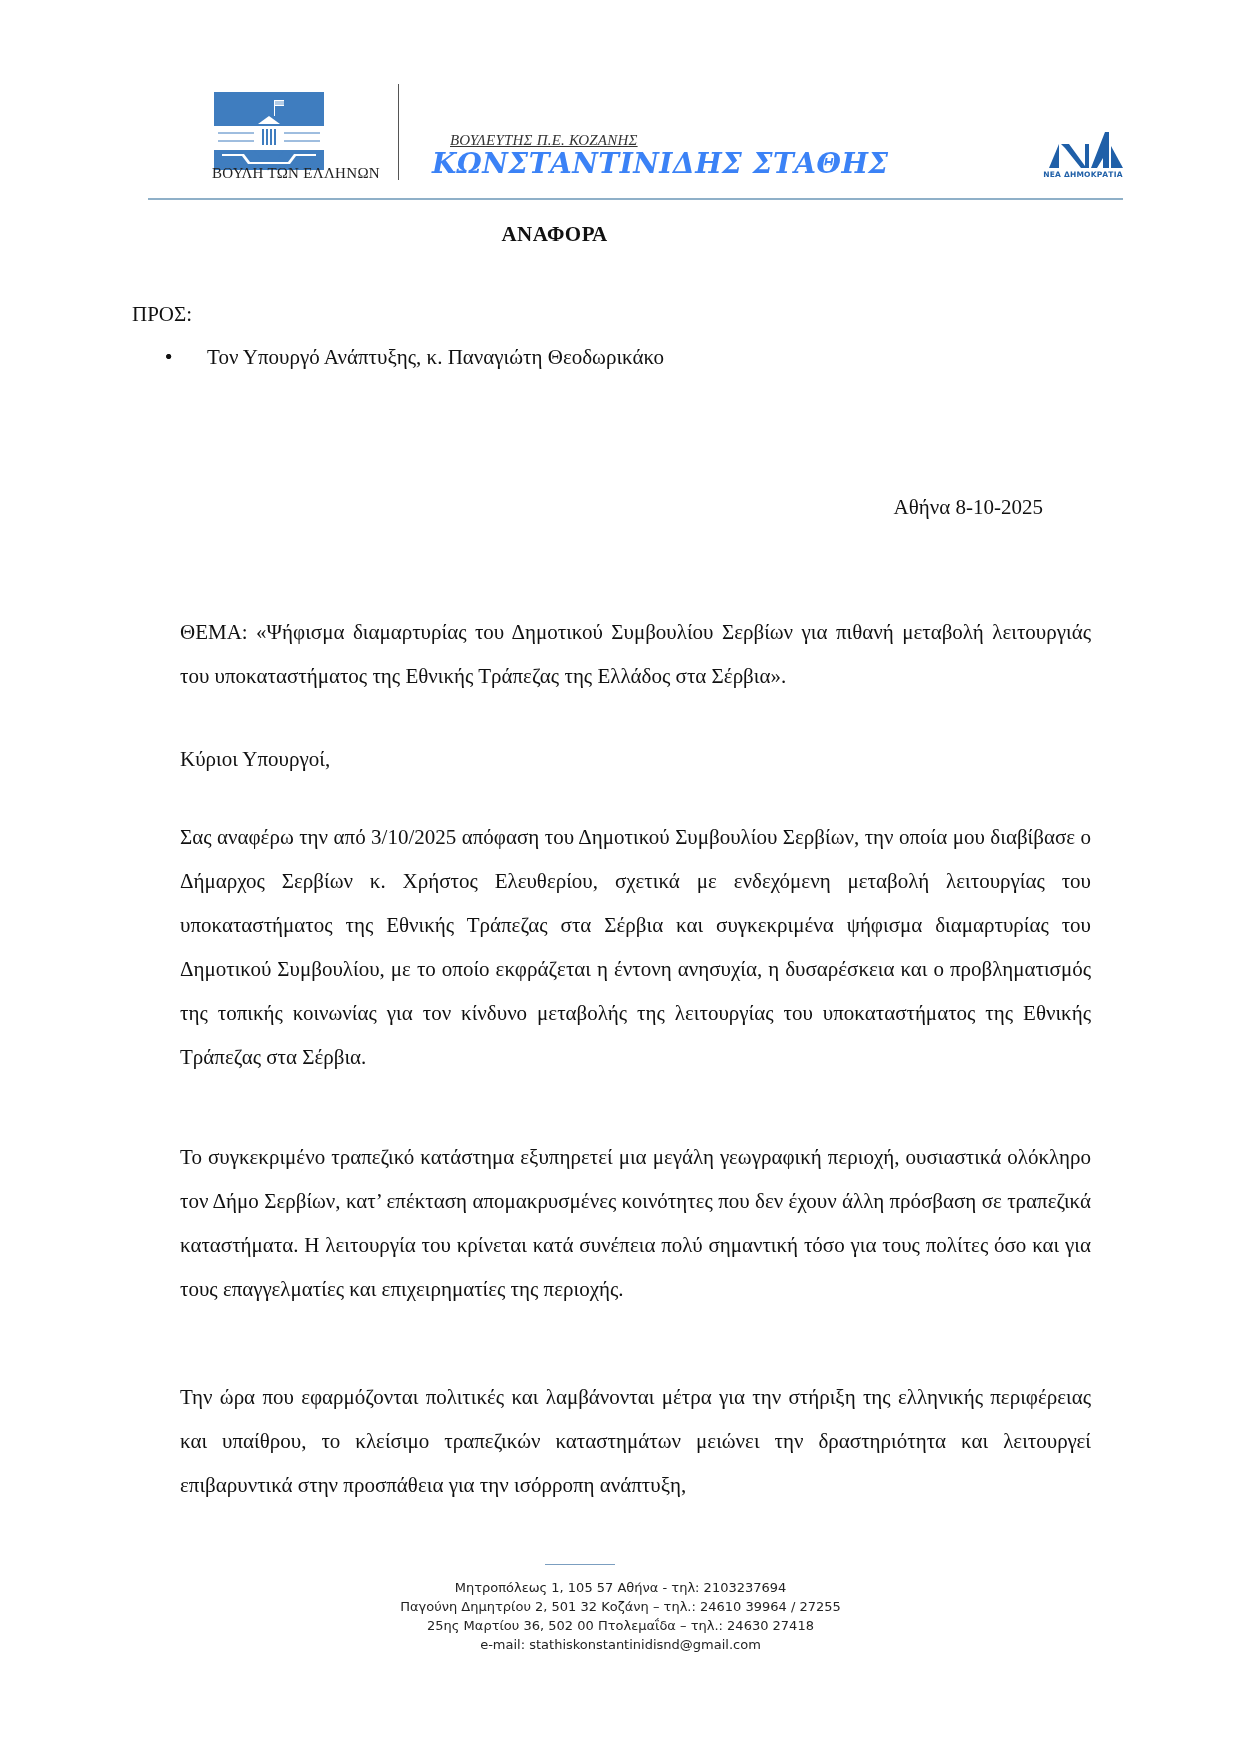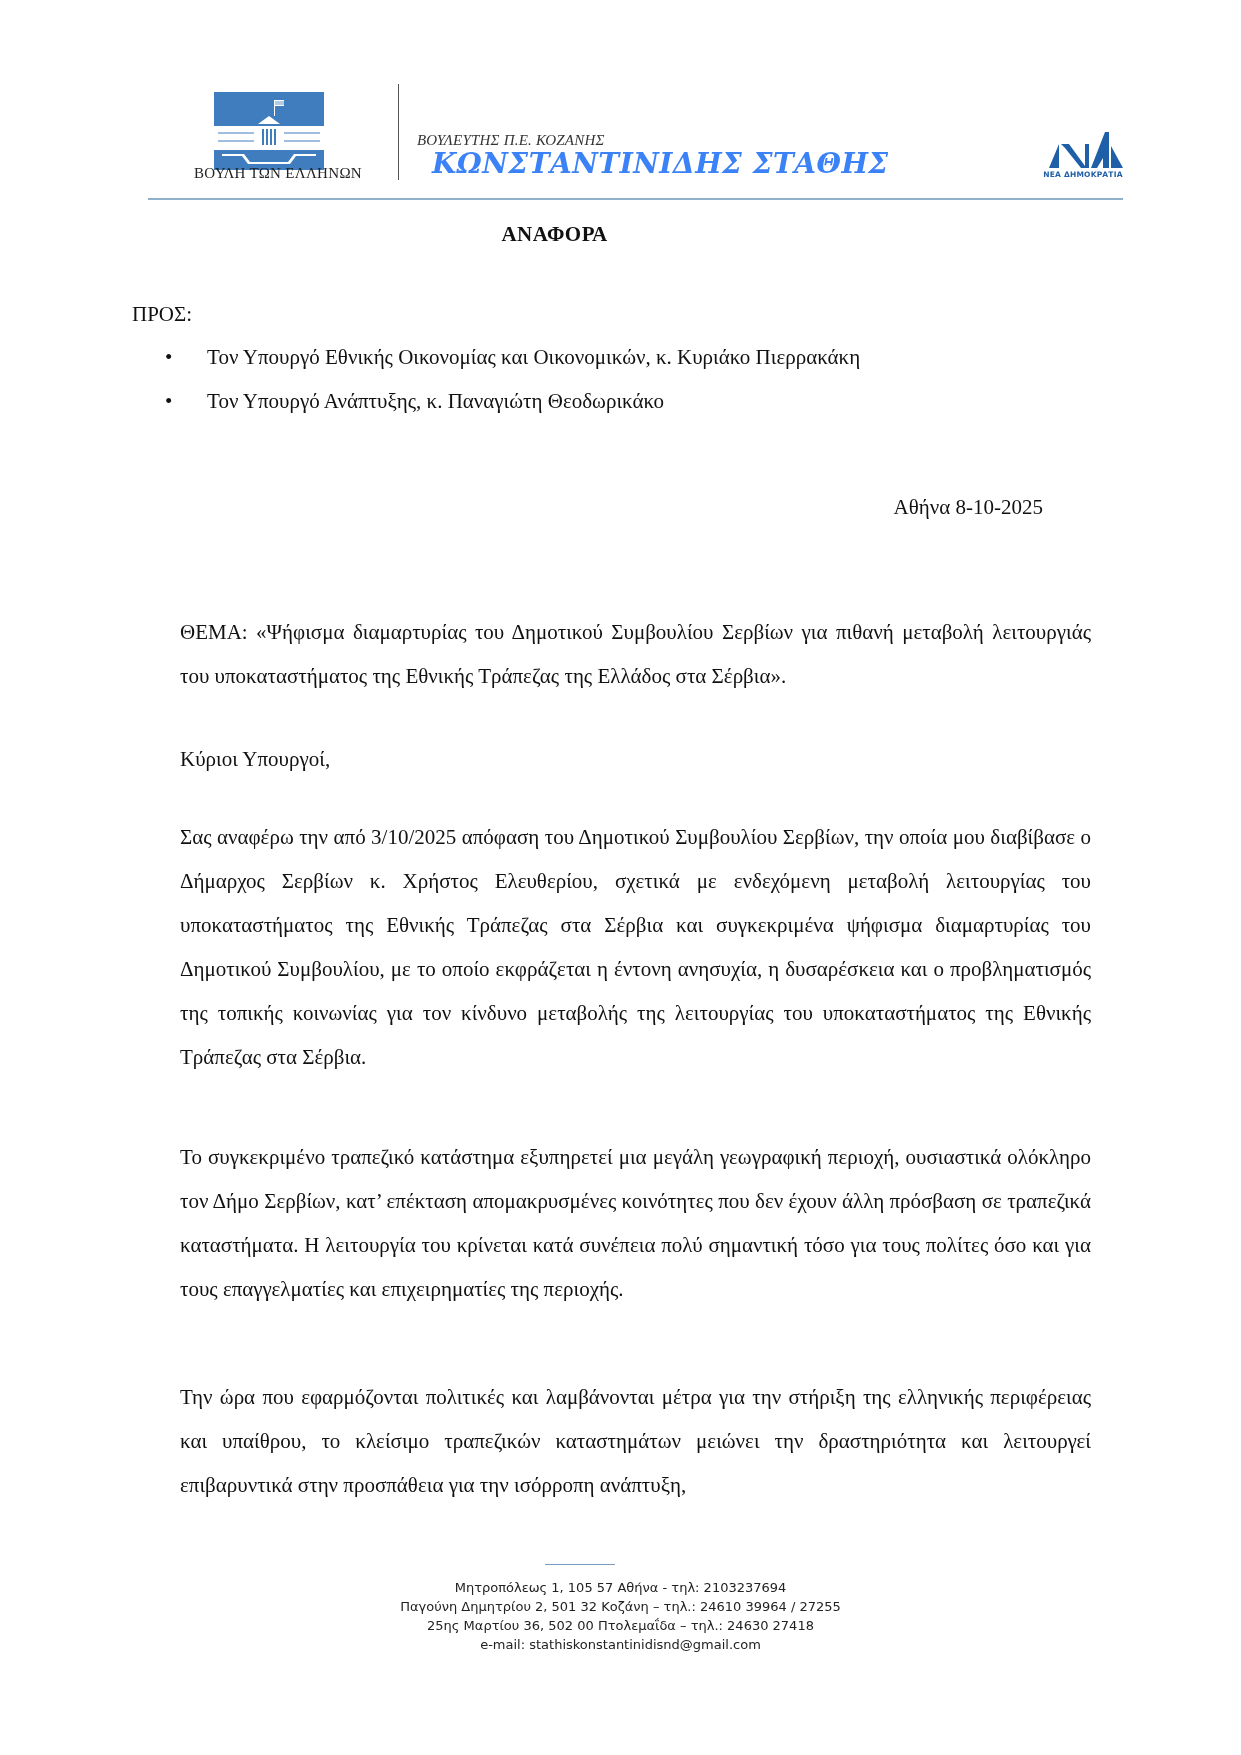--- a/index.html
+++ b/index.html
@@ -20,46 +20,47 @@
     }
     .parliament-logo {
       position: absolute;
       left: 66px;
       top: 12px;
       width: 110px;
       height: 78px;
     }
     .parliament-name {
       position: absolute;
-      left: 30px;
+      left: 48px;
       top: 85px;
       width: 200px;
       text-align: center;
       font-family: "Liberation Serif", serif;
       font-size: 15px;
       letter-spacing: 0.3px;
       color: #222;
     }
     .header-divider {
       position: absolute;
       left: 250px;
       top: 4px;
       width: 1px;
       height: 96px;
       background: #555;
     }
     .mp-subtitle {
       position: absolute;
-      left: 269px;
+      left: 302px;
       top: 52px;
       font-family: "Liberation Serif", serif;
       font-style: italic;
       font-size: 15px;
       color: #333;
       letter-spacing: 0.2px;
+      text-decoration: underline;
     }
     .mp-name {
       position: absolute;
       left: 284px;
       top: 67px;
       font-family: "DejaVu Serif", serif;
       font-style: italic;
       font-weight: bold;
       font-size: 28px;
       color: #3b82f6;
@@ -201,21 +202,20 @@
 </div>
 <div class="header-rule"></div>
 
 <div class="title">ΑΝΑΦΟΡΑ</div>
 
 <div class="text to-label">ΠΡΟΣ:</div>
 
 <ul class="recipients">
   <li>
     <span class="bullet">•</span>
-    <span>Τον Υπουργό Εθνικής Οικονομίας και Οικονομικών, κ. Κυριάκο Πιερρακάκη</span>
   </li>
   <li>
     <span class="bullet">•</span>
     <span>Τον Υπουργό Ανάπτυξης, κ. Παναγιώτη Θεοδωρικάκο</span>
   </li>
 </ul>
 
 <div class="text date">Αθήνα 8-10-2025</div>
 
 <div class="body-block subject">ΘΕΜΑ: «Ψήφισμα διαμαρτυρίας του Δημοτικού Συμβουλίου Σερβίων για πιθανή μεταβολή λειτουργιάς του υποκαταστήματος της Εθνικής Τράπεζας της Ελλάδος στα Σέρβια».</div>

